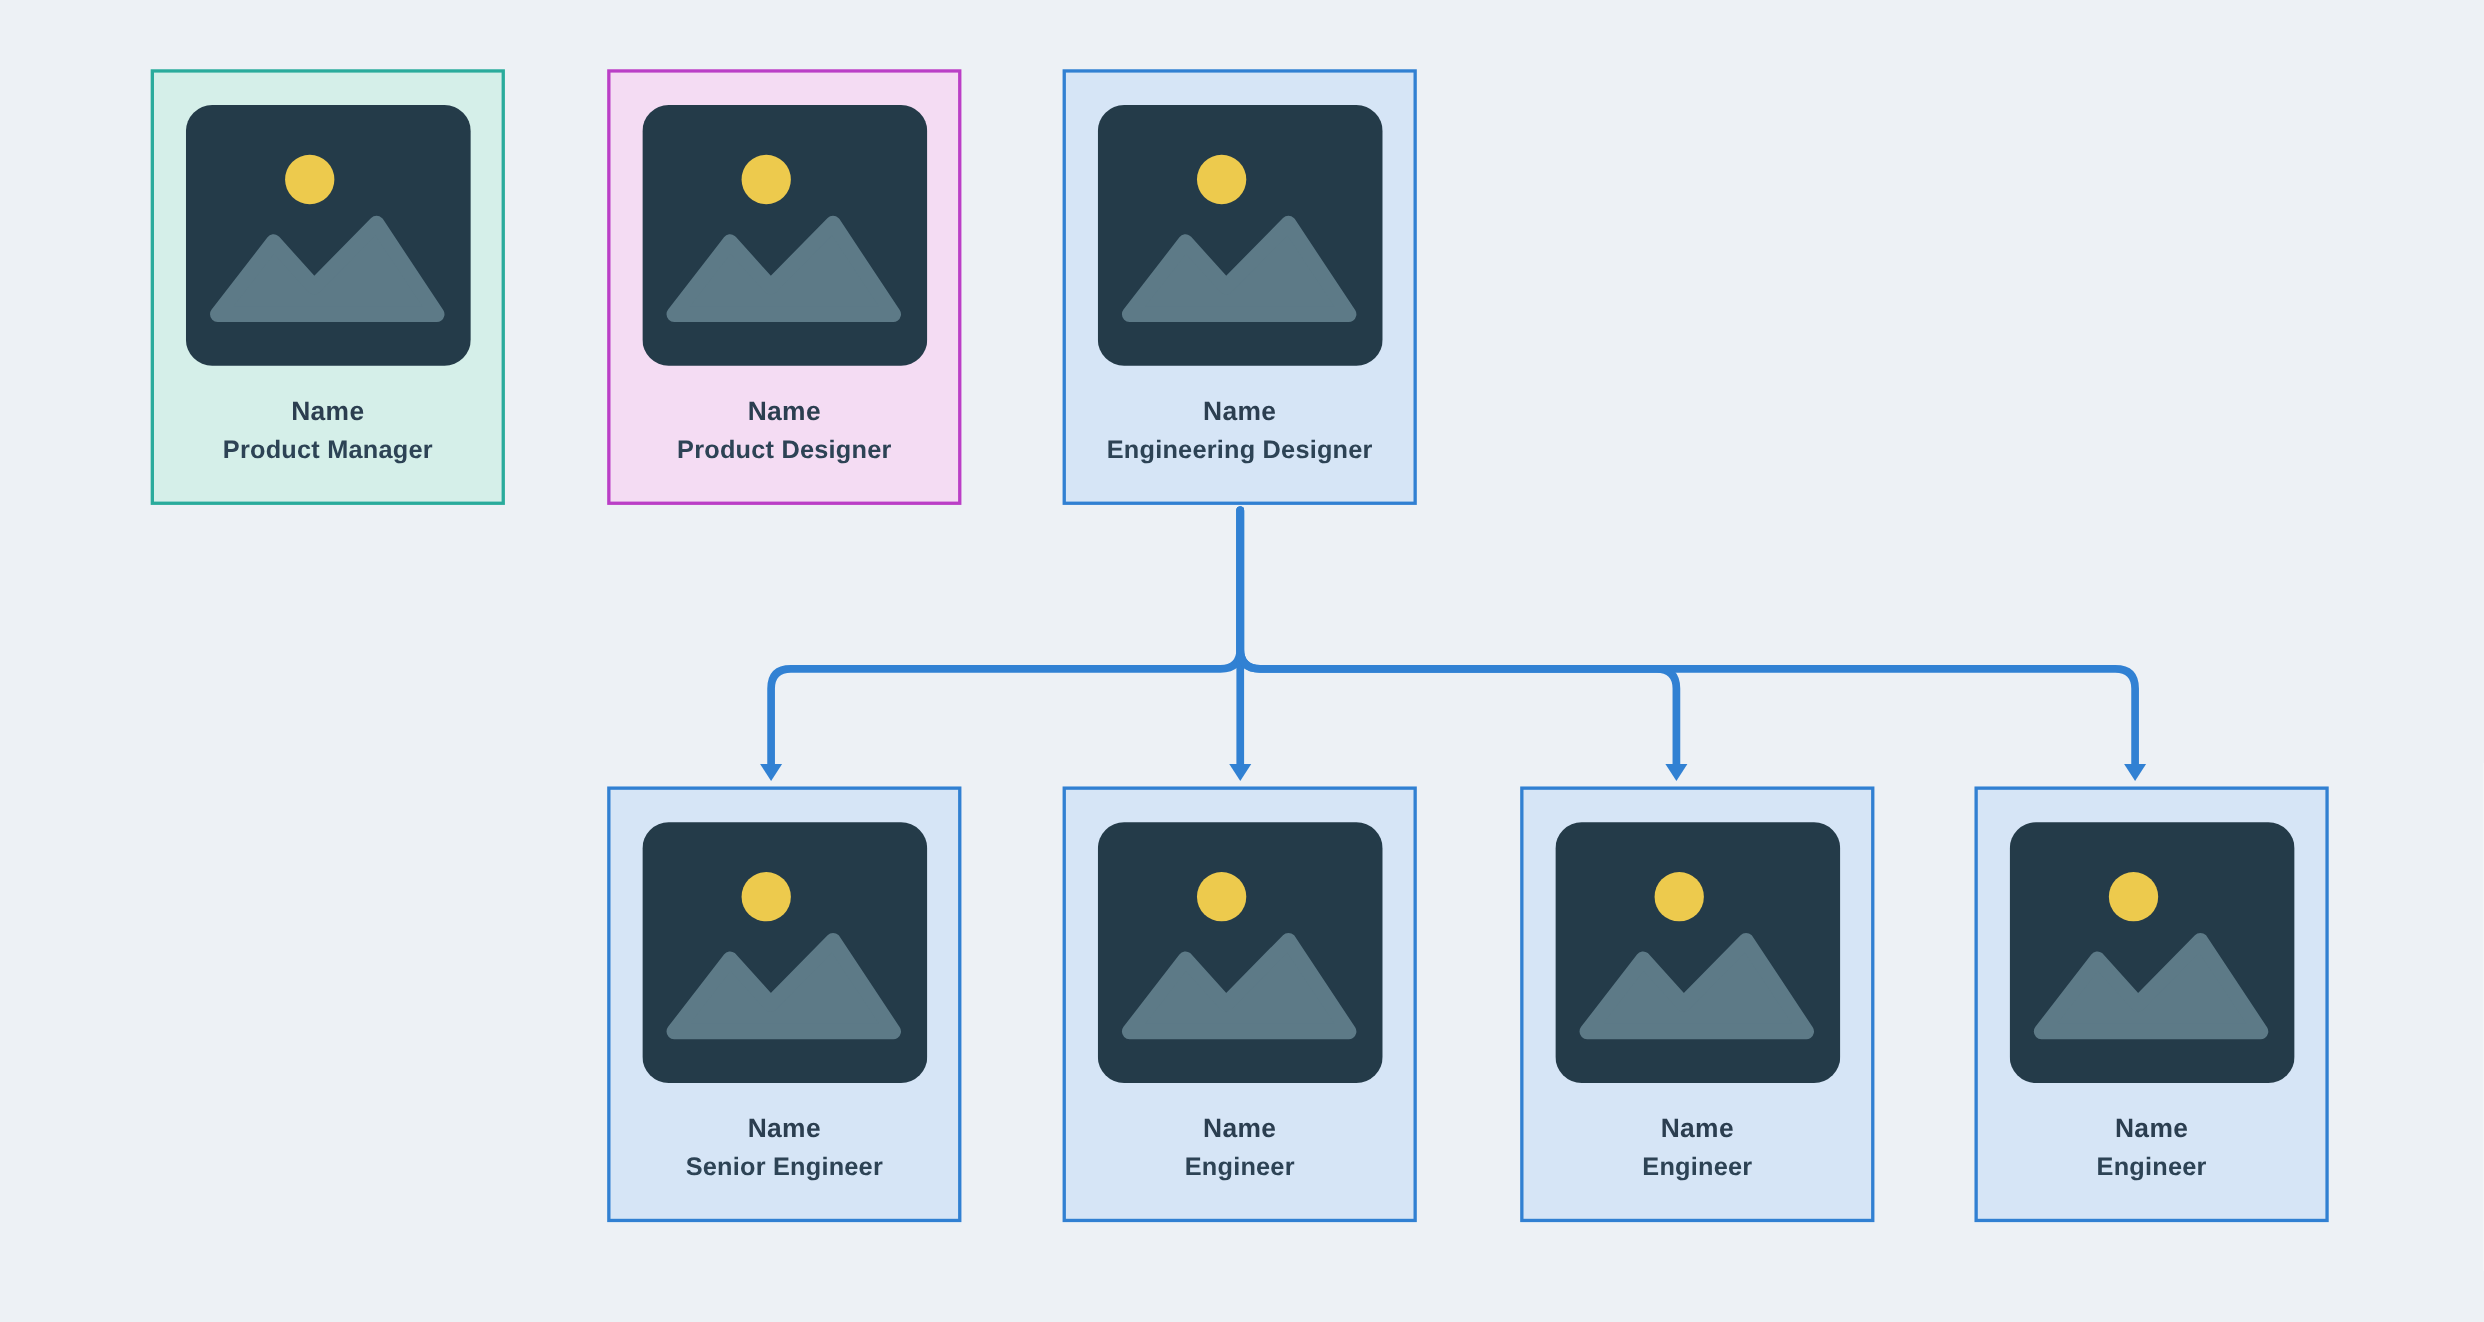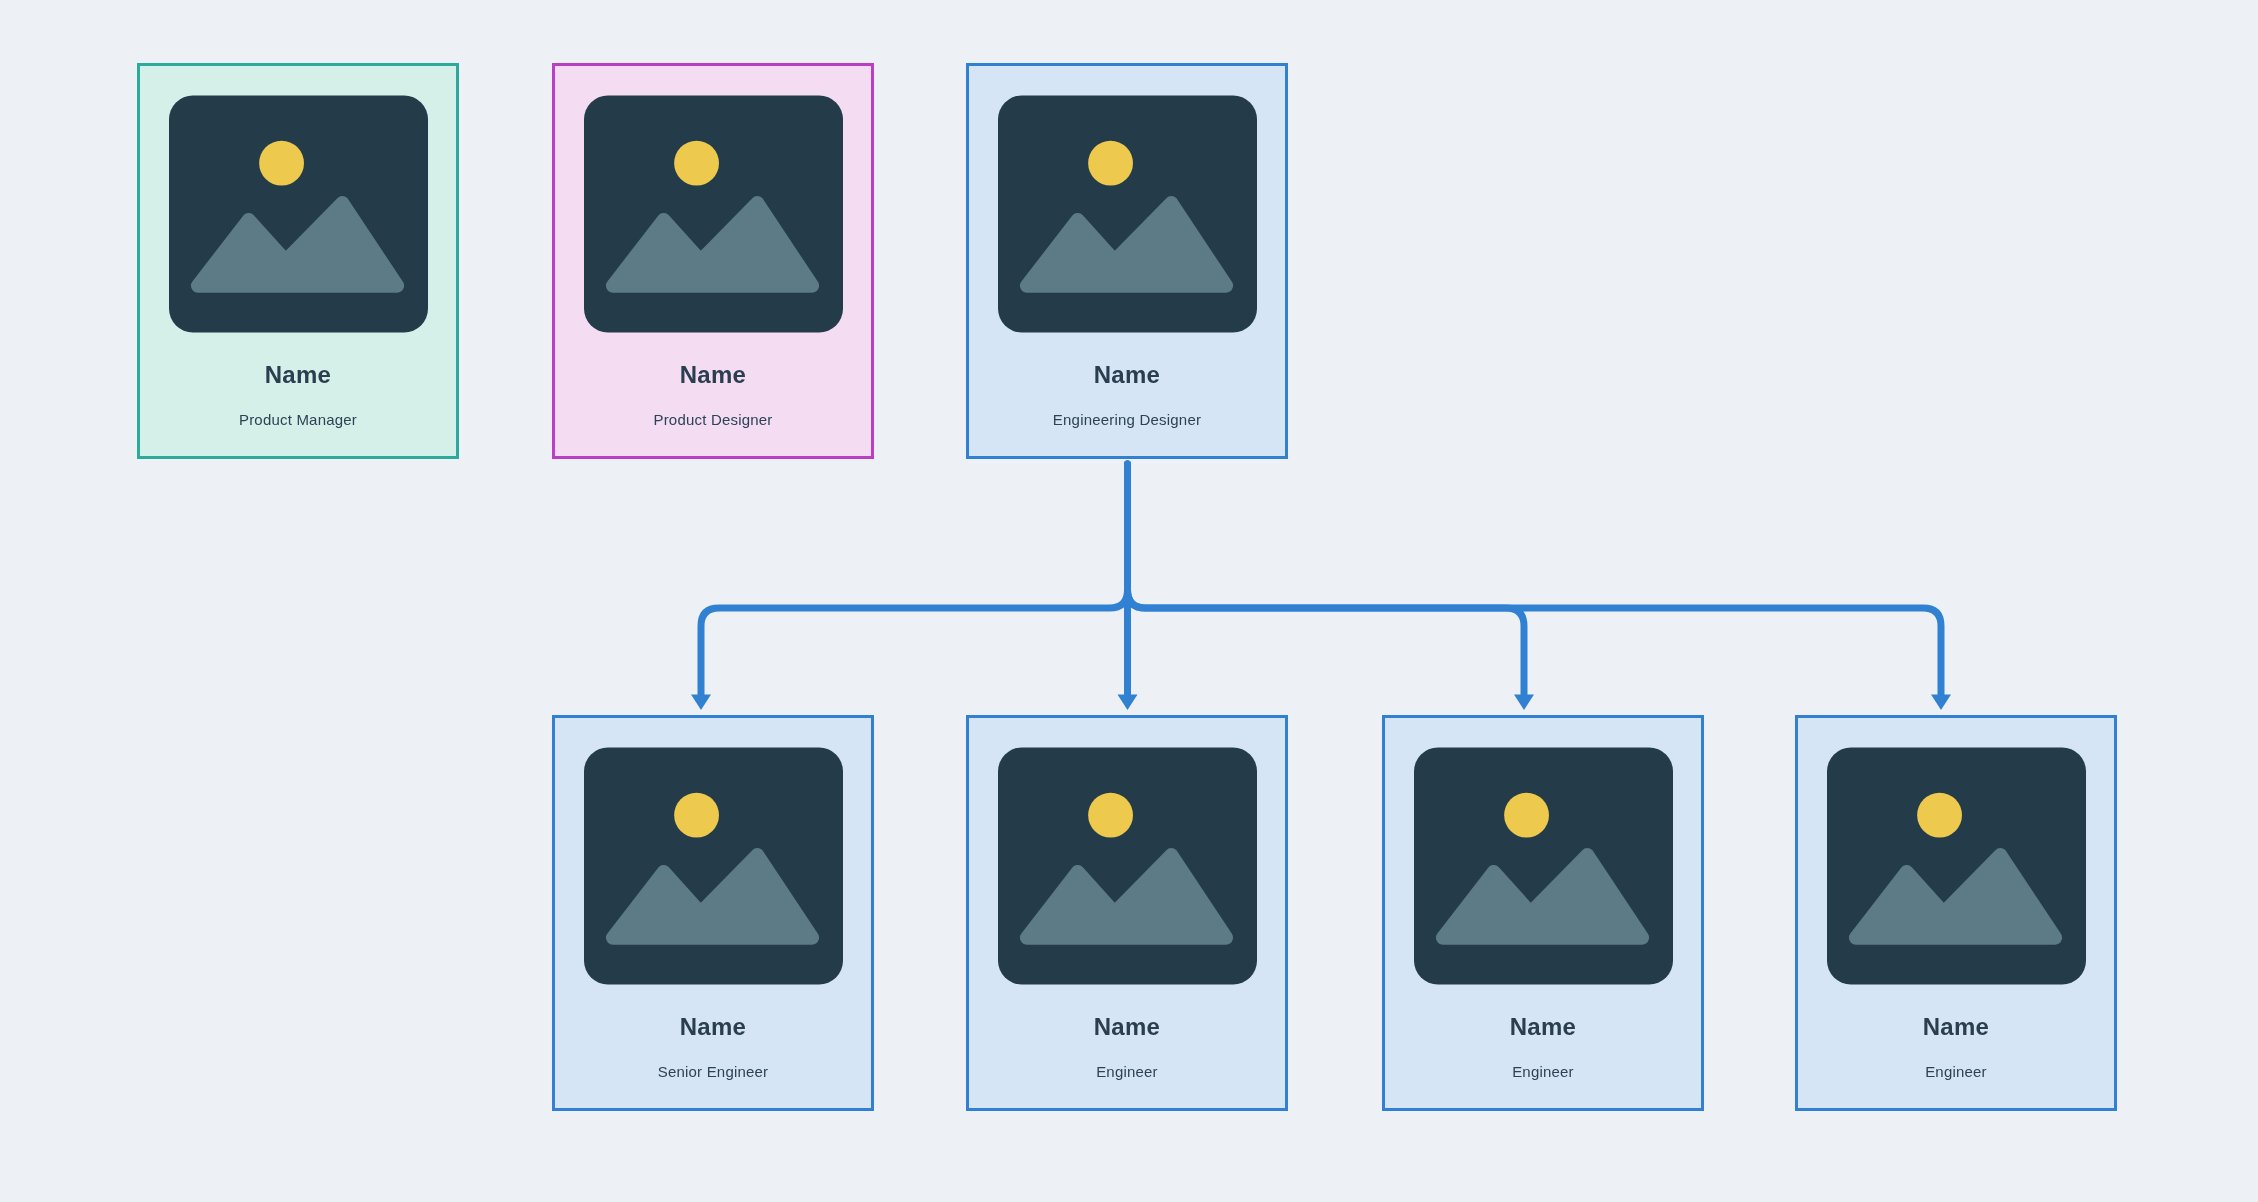--- a/index.html
+++ b/index.html
@@ -30,34 +30,34 @@
     margin-top: 29px;
     width: 259px;
     height: 238px;
     display: block;
   }
   .labels {
     margin-top: 27px;
     display: flex;
     flex-direction: column;
     align-items: center;
-    gap: 16px;
+    gap: 5px;
     text-align: center;
   }
   .person-name {
     font-size: 24px;
     line-height: 29px;
     font-weight: 700;
     color: #2b3e50;
     letter-spacing: 0.3px;
   }
   .person-role {
-    font-size: 15px;
+    font-size: 23px;
     line-height: 29px;
-    font-weight: 400;
+    font-weight: 700;
     color: #2d4355;
     letter-spacing: 0.2px;
   }
   
   #card-pm { left: 137px; top: 63px; }
   #card-pd { left: 552px; top: 63px; }
   #card-em { left: 966px; top: 63px; }
   #card-se { left: 552px; top: 715px; }
   #card-e1 { left: 966px; top: 715px; }
   #card-e2 { left: 1382px; top: 715px; }

